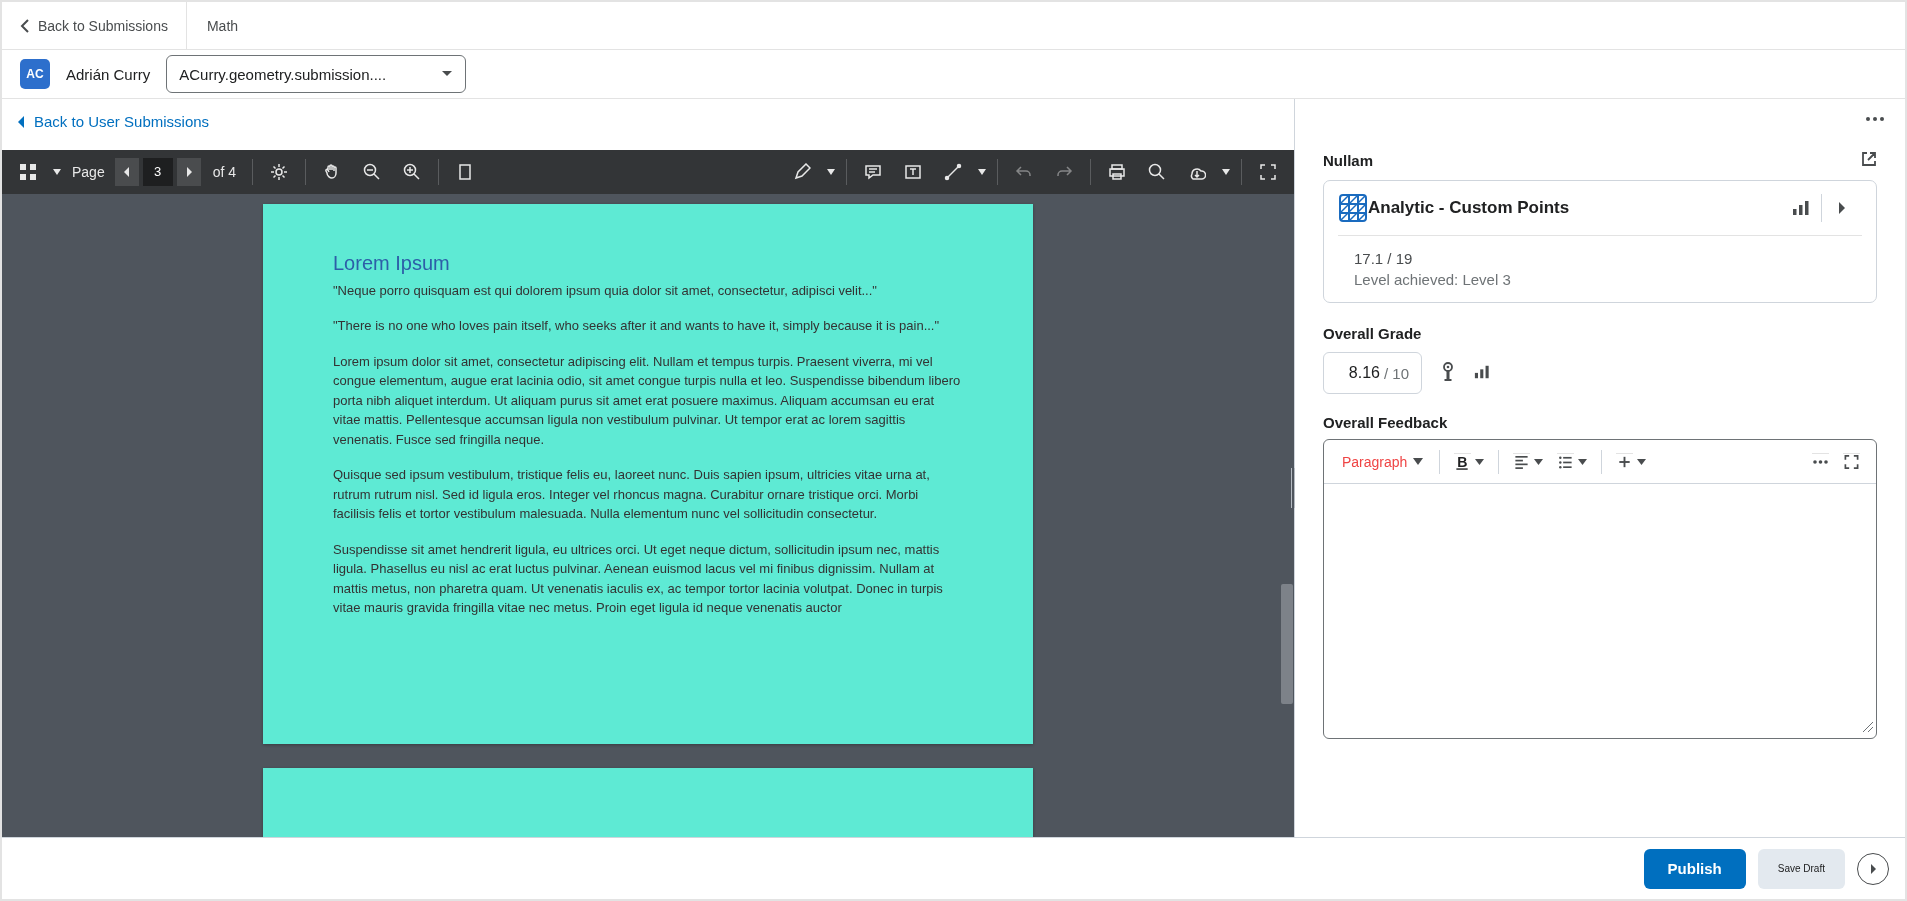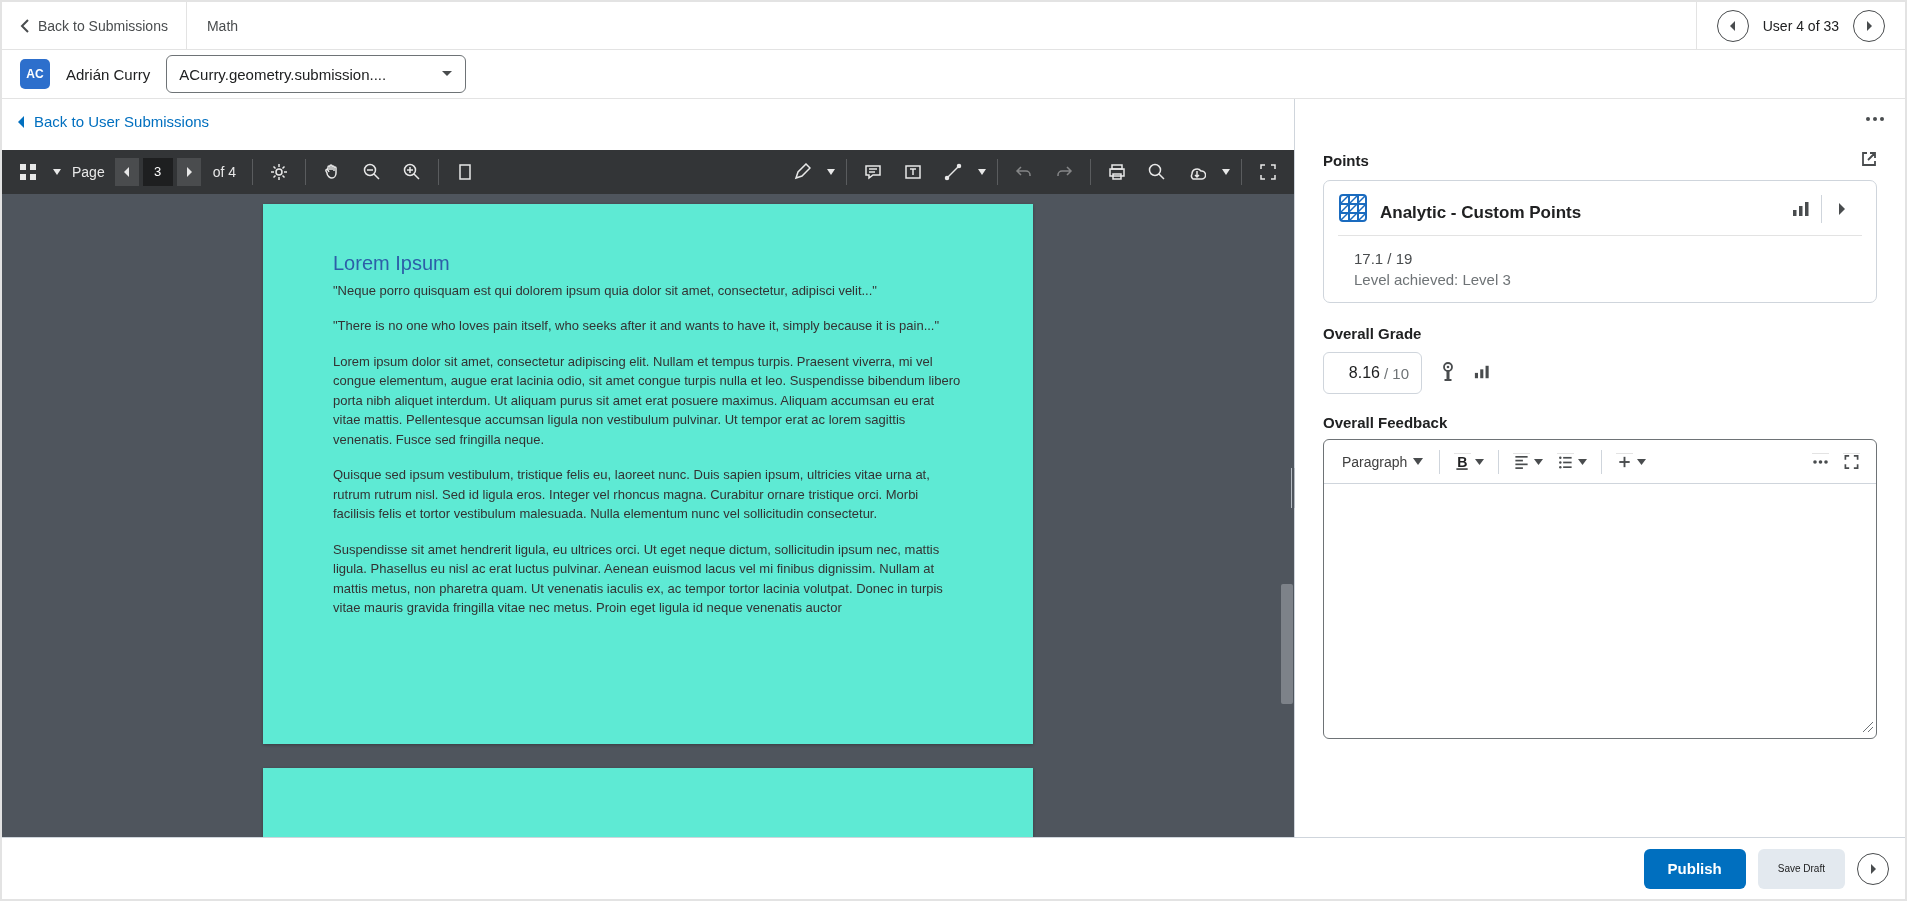--- a/index.html
+++ b/index.html
@@ -62,21 +62,21 @@
 .scroll-thumb { position:absolute; right:1px; top:390px; width:12px; height:120px; background:#7d8289; border-radius:2px; }
 
 
 .rp-menu { position:absolute; top:10px; right:20px; cursor:pointer; }
 .rp-menu svg { width:20px; height:6px; fill:#494c4e; }
 .rp-sec { margin-bottom: 20px; }
 .rp-hd { display:flex; align-items:center; justify-content:space-between; margin-top: 40px; margin-bottom:10px;}
 .rp-hd .lbl { font-size: 15px; font-weight: 600; color: #202122; }
 .popout svg { width:16px; height:16px; stroke:#494c4e; fill:none; stroke-width:1.8; }
 .rubric-card { border: 1px solid #cfd5dc; border-radius: 7px; padding: 0; }
-.rubric-top { display:flex; align-items:flex-end; padding: 12px 14px; gap:12px; }
+.rubric-top { display:flex; align-items:center; padding: 12px 14px; }
 .rubric-icon { width:30px; height:30px; }
 .rubric-title { flex:1; font-size: 17px; font-weight:600; color:#202122; }
 .rubric-right { display:flex; align-items:center; }
 .rubric-stat { width:40px; display:flex; justify-content:center; cursor:pointer; }
 .rubric-stat svg { width:18px; height:16px; fill:#494c4e; }
 .rubric-sep { width:1px; height:28px; background:#cfd5dc; }
 .rubric-exp { width:40px; display:flex; justify-content:center; cursor:pointer; }
 .rubric-exp svg { width:10px; height:14px; fill:#494c4e; }
 .rubric-body { border-top:1px solid #e3e3e3; padding: 14px 16px; margin: 0 14px; }
 .rubric-score { font-size: 15px; color:#494c4e; margin-bottom:4px; }
@@ -85,21 +85,21 @@
 .og-lbl { font-size:15px; font-weight:600; margin-bottom:10px; }
 .og-row { display:flex; align-items:center; gap:18px; }
 .og-input { display:flex; align-items:center; border:1px solid #cfd5dc; border-radius:6px; height:42px; padding:0 12px; }
 .og-input .val { font-size:16px; color:#202122; width:44px; text-align:right; }
 .og-input .max { font-size:15px; color:#6e7376; margin-left:4px; }
 .og-ic svg { width:16px; height:20px; fill:#494c4e; }
 
 .of-lbl { font-size:15px; font-weight:600; margin-bottom:8px; }
 .editor { border:1px solid #6e7376; border-radius:6px; display:flex; flex-direction:column; height:300px; }
 .ed-tb { display:flex; align-items:center; height:44px; border-bottom:1px solid #cfd5dc; padding:0 10px; gap:2px; }
-.ed-dd { display:flex; align-items:center; gap:6px; padding:4px 8px; cursor:pointer; font-size:14px; color:#404040; }
+.ed-dd { display:flex; align-items:center; gap:6px; padding:4px 8px; cursor:pointer; font-size:14px; color:#ef4444; }
 .ed-dd svg { width:10px; height:7px; fill:#494c4e; }
 .ed-sep { width:1px; height:24px; background:#cfd5dc; margin:0 6px; }
 .ed-btn { display:flex; align-items:center; gap:4px; padding:4px 6px; cursor:pointer; }
 .ed-btn svg.main { width:17px; height:17px; }
 .ed-btn svg.car { width:9px; height:6px; fill:#494c4e; }
 .ed-flex { flex:1; }
 .ed-body { flex:1; position:relative; }
 .ed-resize { position:absolute; bottom:2px; right:2px; }
 .ed-resize svg { width:14px; height:14px; stroke:#6e7376; fill:none; }
 
@@ -118,33 +118,20 @@
 
   <div class="hdr1">
     <div class="back-sub">
       <svg viewBox="0 0 10 14">
           <path d="M8 1L2 7l6 6" stroke="#494c4e" stroke-width="2" fill="none"></path>
         </svg>
       <span>Back to Submissions</span>
     </div>
     <div class="title-block">
       <div class="t2">Math</div>
-    </div>
-    <div class="user-nav">
-      <div class="circ-btn">
-          <svg viewBox="0 0 10 12">
-            <path d="M7 1L2 6l5 5"></path>
-          </svg>
-        </div>
-      <span class="user-count">User 4 of 33</span>
-      <div class="circ-btn">
-          <svg viewBox="0 0 10 12">
-            <path d="M3 1l5 5-5 5"></path>
-          </svg>
-        </div>
     </div>
   </div>
 
   <div class="hdr2">
     <div class="avatar">AC</div>
     <div class="student-name">Adrián Curry</div>
     <div class="file-dd">
       <span class="fn">ACurry.geometry.submission....</span>
       <svg viewBox="0 0 12 8">
           <path d="M1 1l5 5 5-5"></path>
@@ -324,21 +311,21 @@
 
     <div class="right">
       <div class="drag-handle"></div>
       <div class="rp-menu"><svg viewBox="0 0 20 6">
             <circle cx="3" cy="3" r="2"></circle>
             <circle cx="10" cy="3" r="2"></circle>
             <circle cx="17" cy="3" r="2"></circle>
           </svg></div>
 
       <div class="rp-hd">
-        <span class="lbl">Points</span>
+        <span class="lbl">Nullam</span>
         <span class="popout"><svg viewBox="0 0 16 16">
               <path d="M6 2H2v12h12v-4M9 2h5v5M14 2L7 9"></path>
             </svg></span>
       </div>
 
       <div class="rubric-card">
         <div class="rubric-top">
           <svg class="rubric-icon" viewBox="0 0 30 30">
               <rect x="2" y="2" width="26" height="26" rx="3" fill="none" stroke="#1a6bbf" stroke-width="2"></rect>
               <line x1="2" y1="11" x2="28" y2="11" stroke="#1a6bbf" stroke-width="2"></line>

